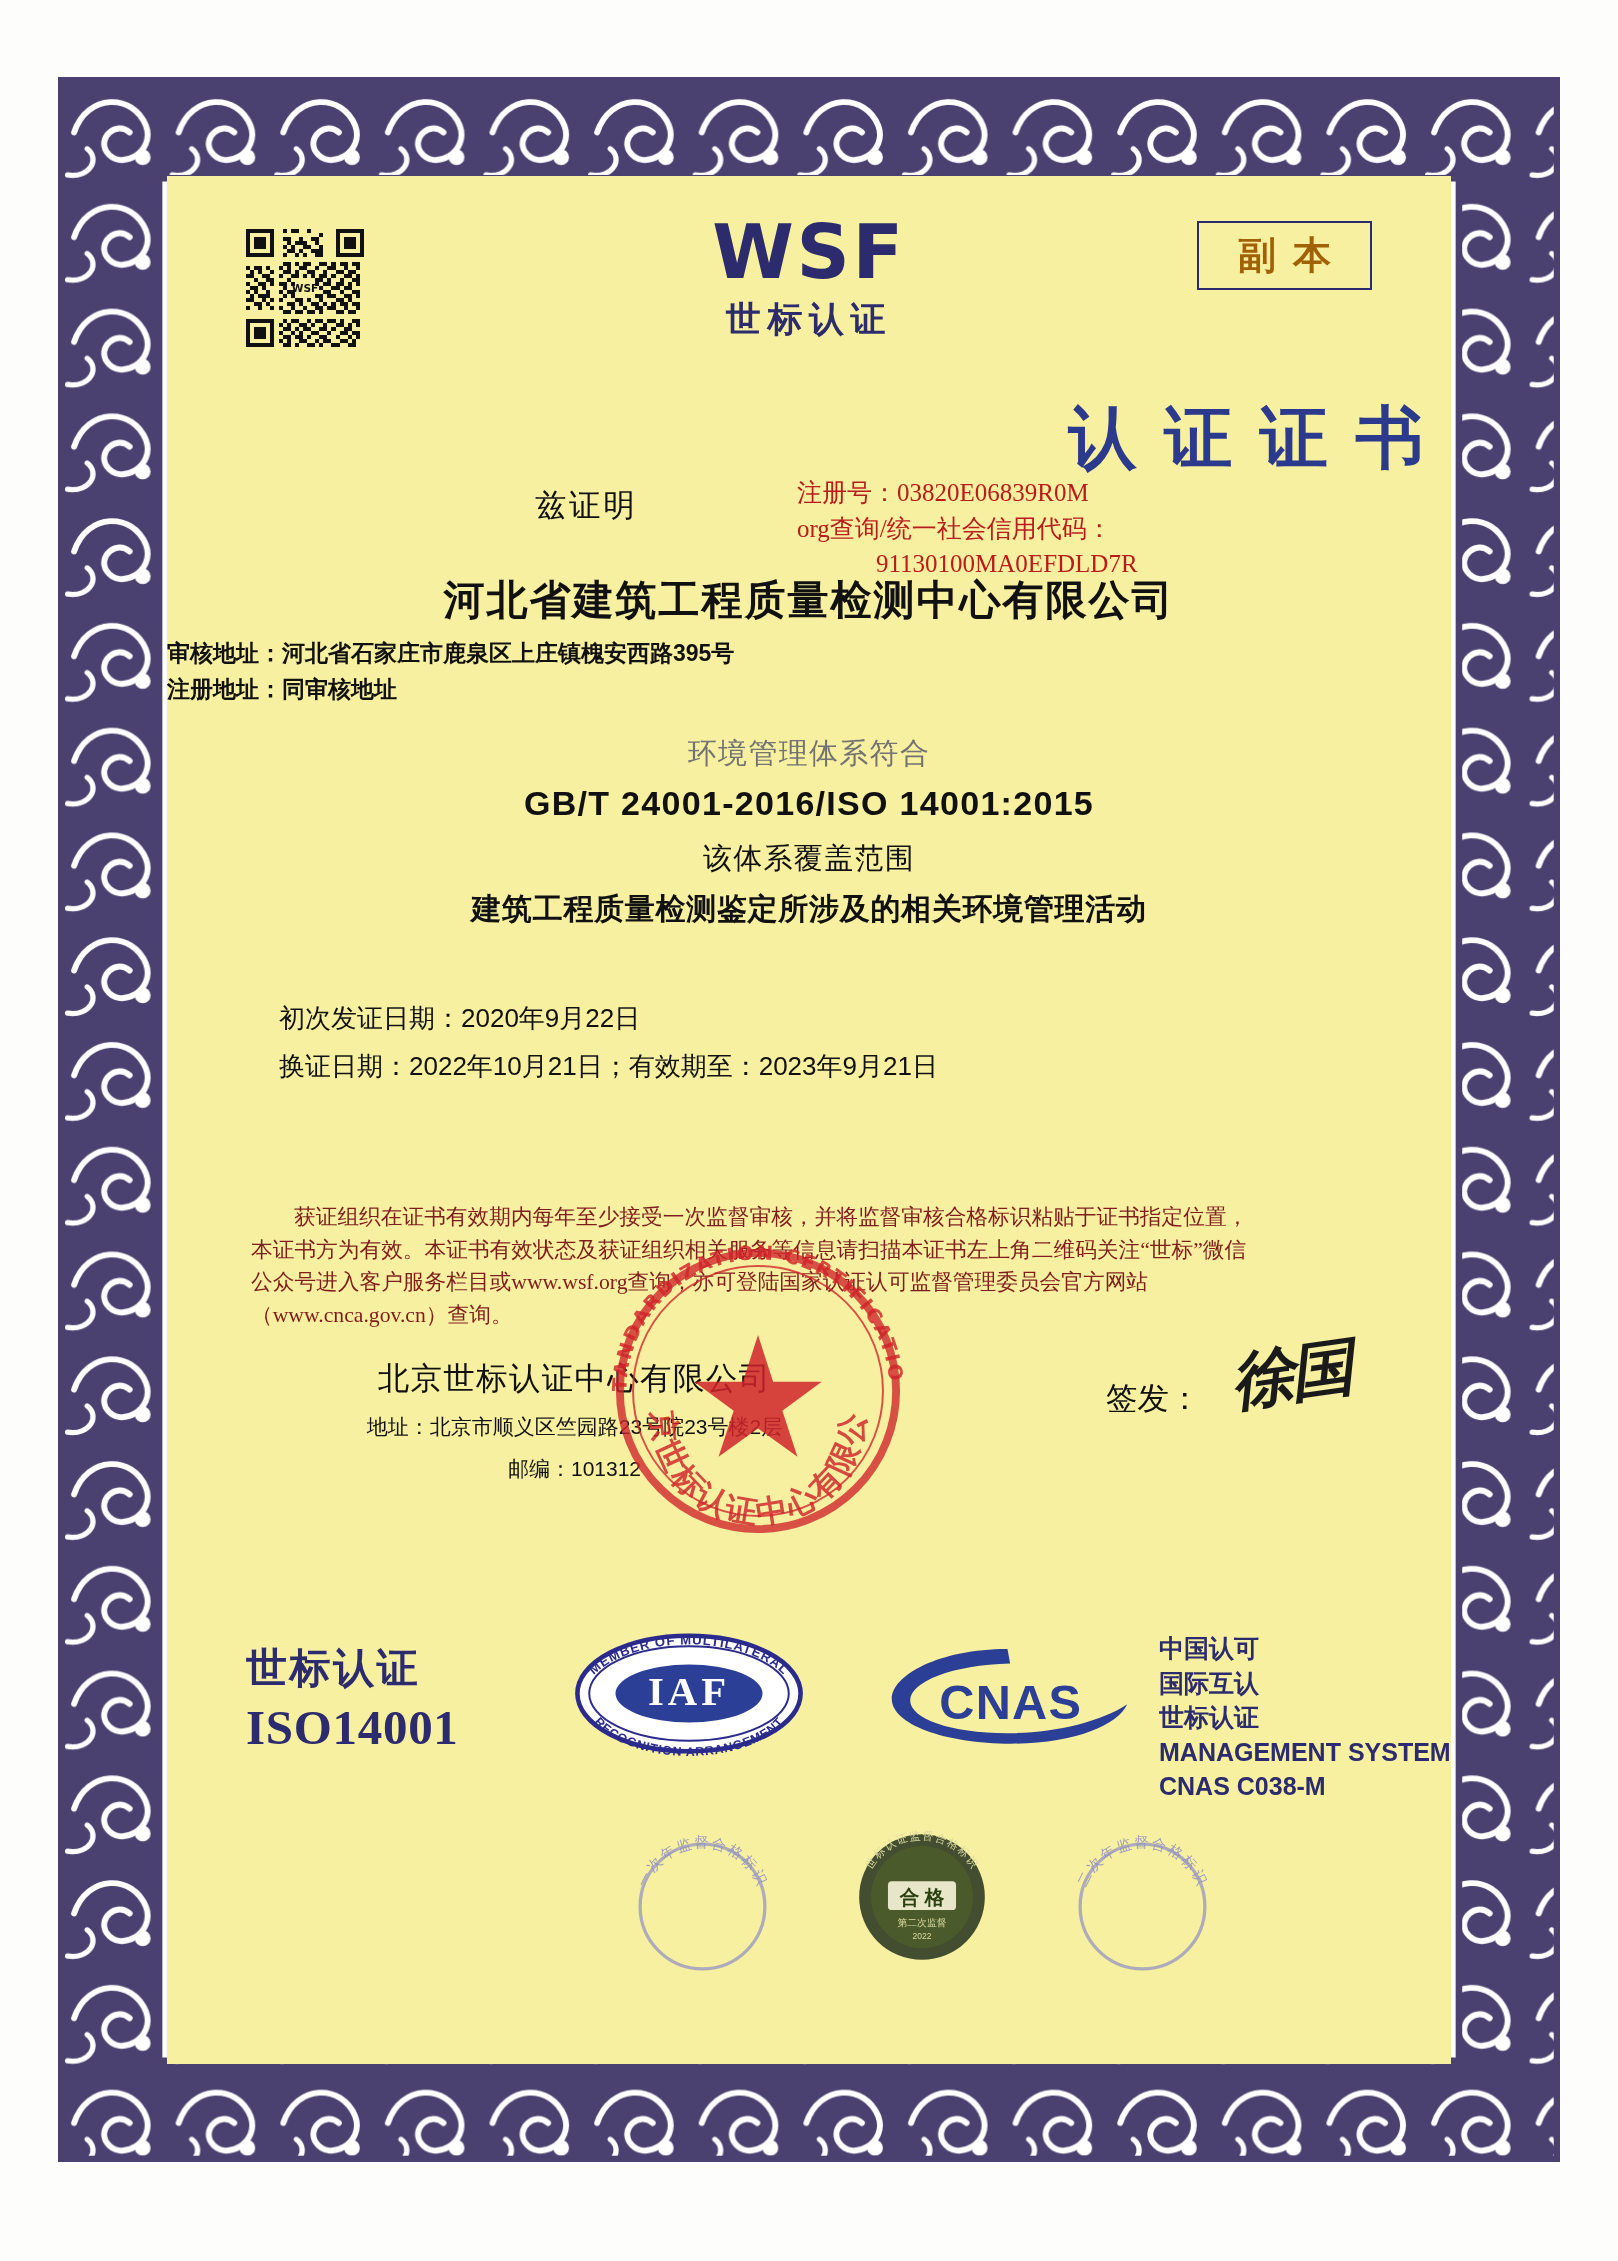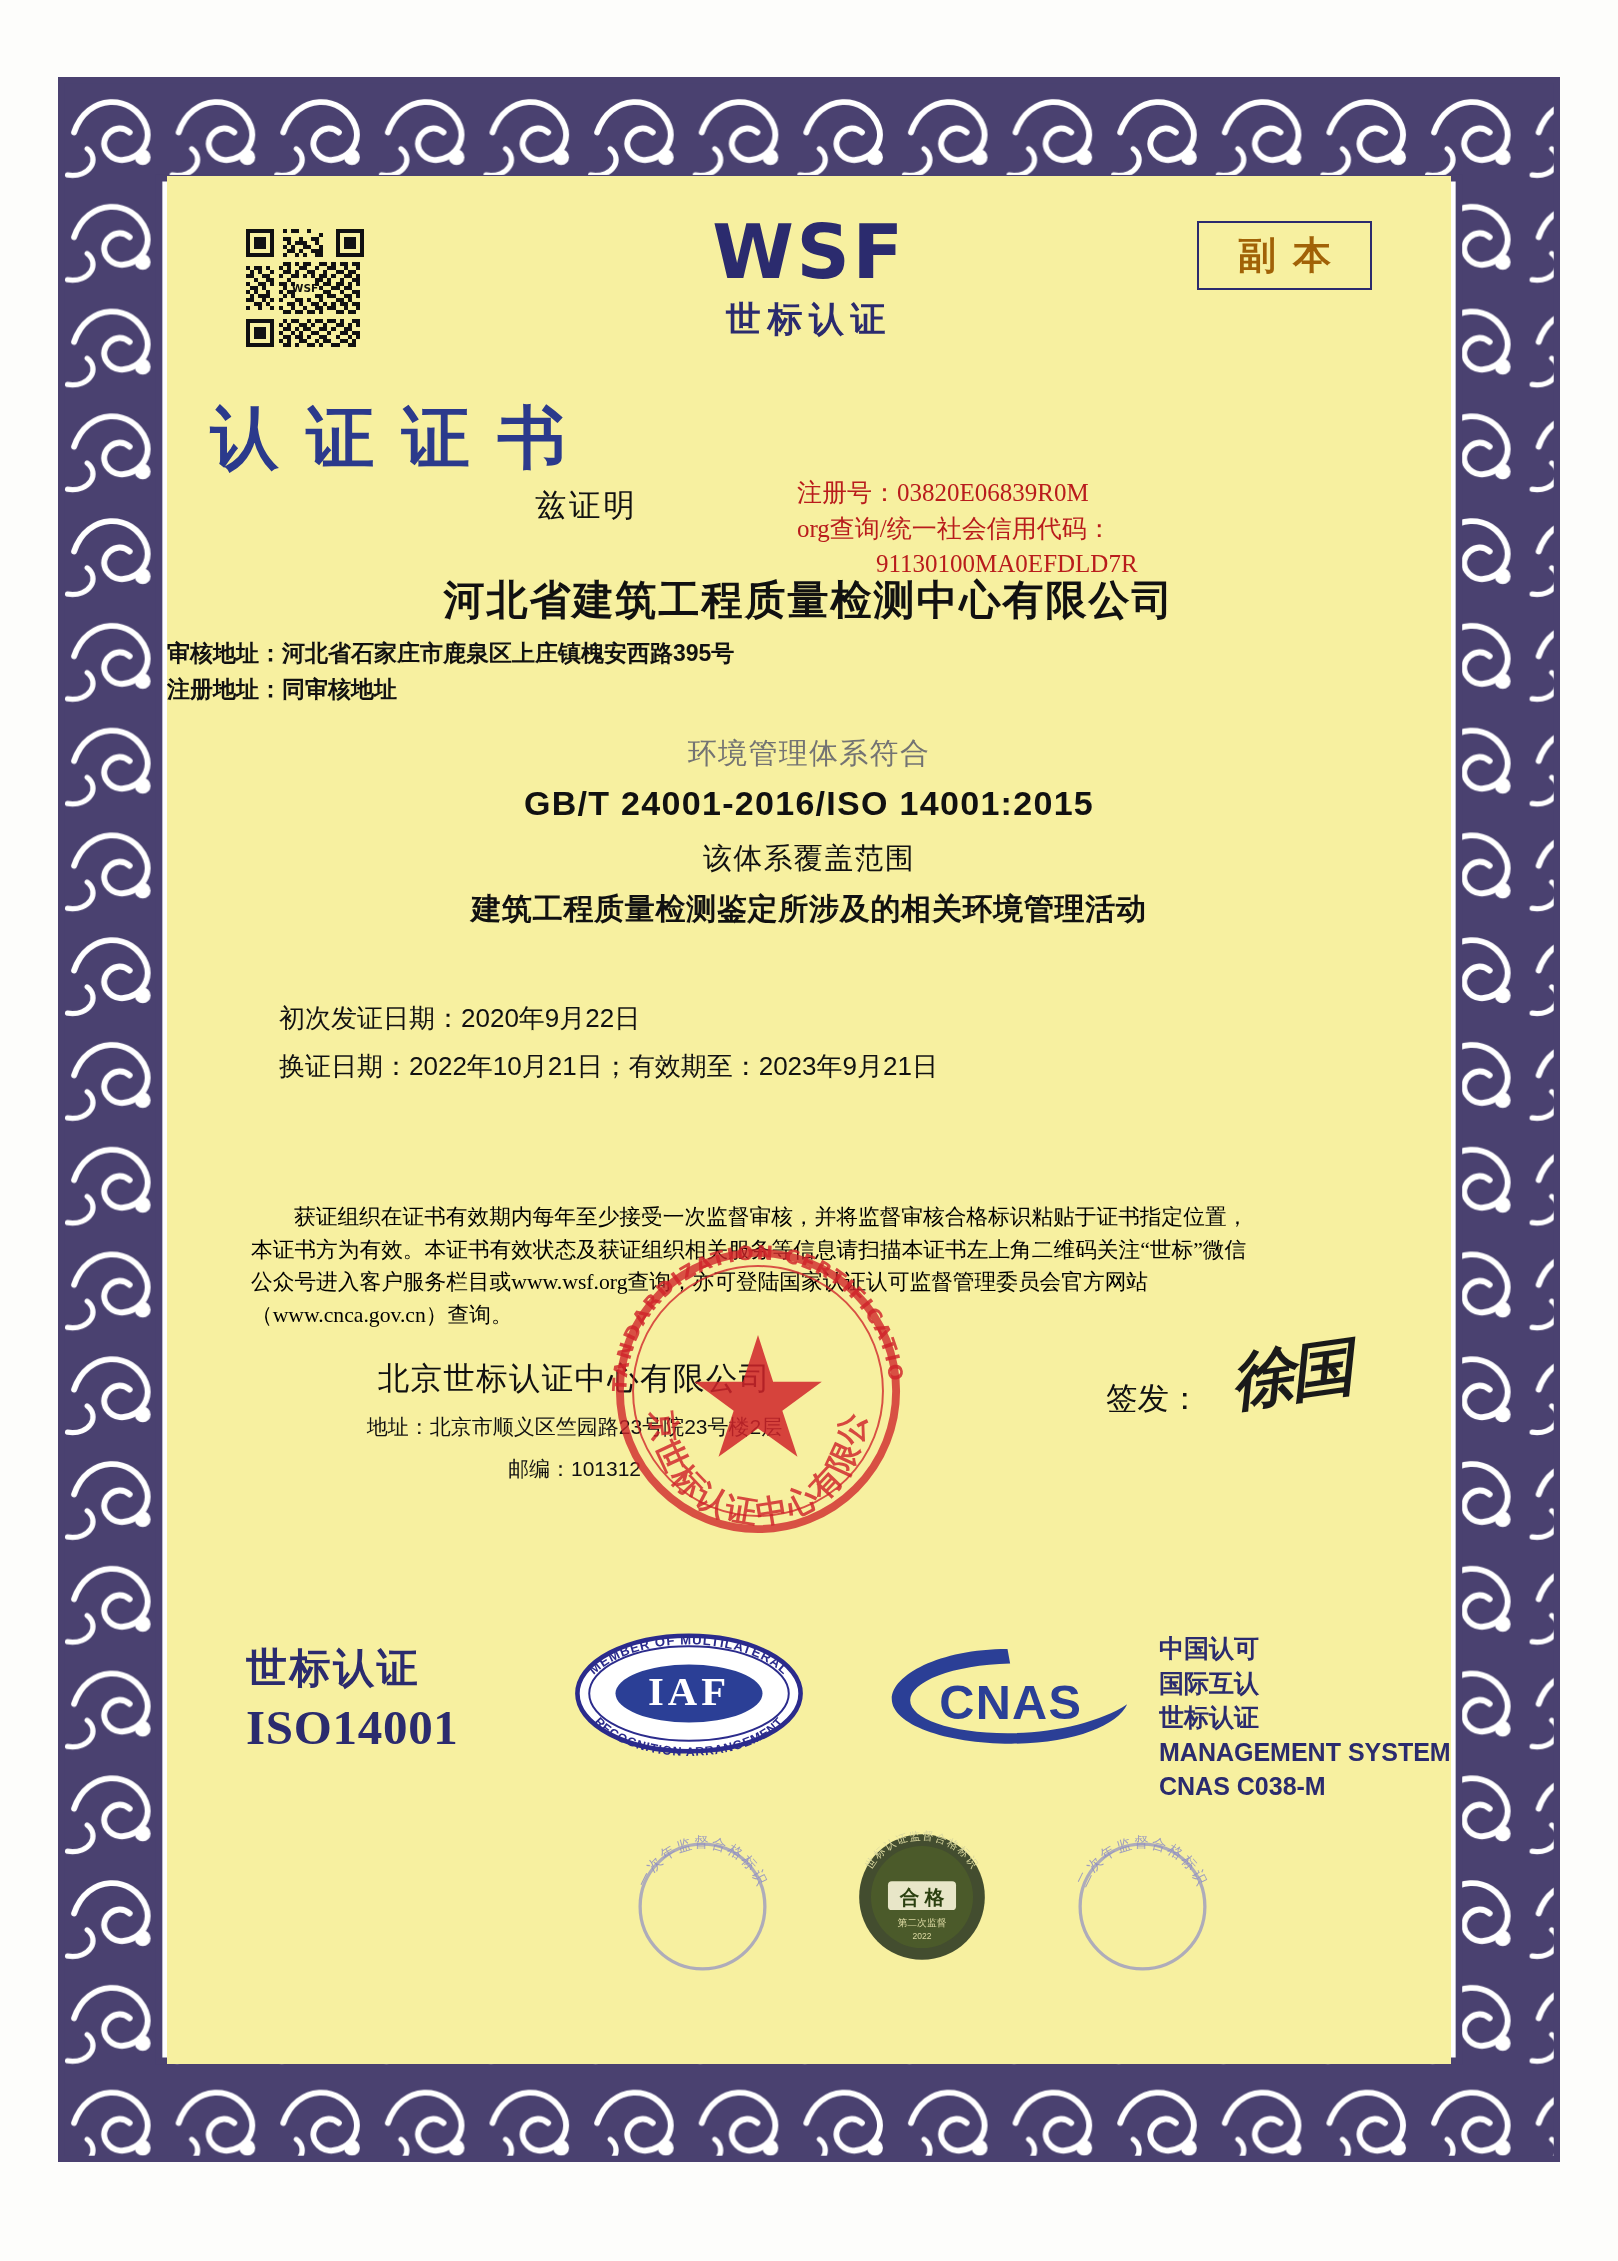--- a/index.html
+++ b/index.html
@@ -54,21 +54,21 @@
   .copy-box{
     position:absolute;right:79px;top:45px;
     border:2.6px solid #2b2b6e;padding:7px 22px;
     font-family:"Liberation Sans", sans-serif;
     font-size:38px;font-weight:bold;letter-spacing:17px;color:#a16207;
     text-indent:17px;
   }
 
   
   .cert-title{
-    position:absolute;left:16px;right:0;top:217px;text-align:left;
+    position:absolute;left:16px;right:0;top:217px;text-align:right;
     font-family:"Liberation Sans", sans-serif;
     font-weight:bold;
     font-size:68px;letter-spacing:27.6px;color:#2b3a8c;
     text-indent:27.6px;
   }
 
   
   .hereby{
     position:absolute;left:368px;top:309px;
     font-size:31.5px;color:#111;letter-spacing:2.6px;
@@ -120,21 +120,21 @@
   
   .dates{
     position:absolute;left:112px;top:818px;
     font-size:26px;color:#111;line-height:1.85;
     font-family:"Liberation Sans", sans-serif;
   }
 
   
   .fineprint{
     position:absolute;left:84px;right:77px;top:1025px;
-    font-size:21.7px;color:#000000;line-height:1.5;text-align:justify;
+    font-size:21.7px;color:#7f1d1d;line-height:1.5;text-align:justify;
     font-family:"Liberation Serif", serif;
   }
   .fineprint p{margin:0;}
   .fineprint .indent{text-indent:43px;}
 
   
   .issuer{
     position:absolute;left:112px;top:1182px;width:591px;text-align:center;
     font-family:"Liberation Sans", sans-serif;
   }

